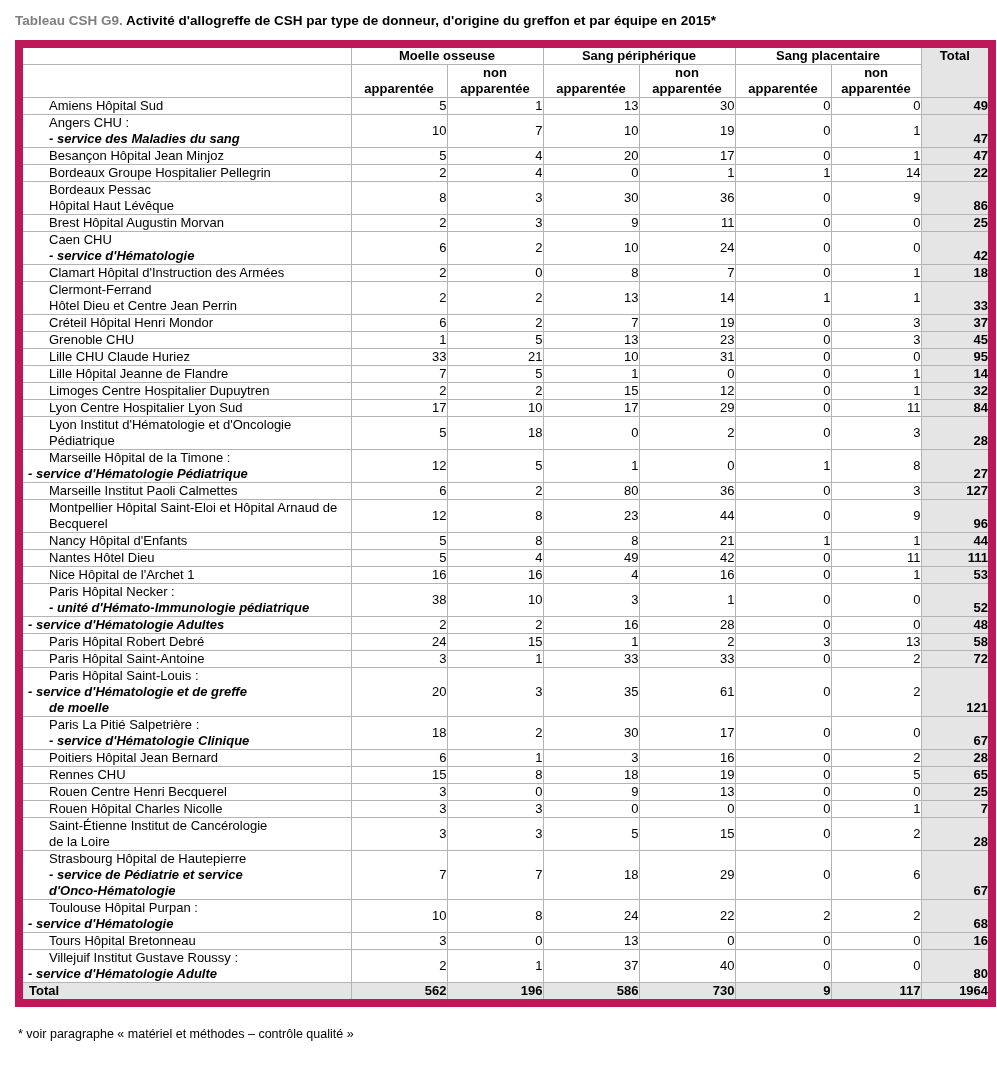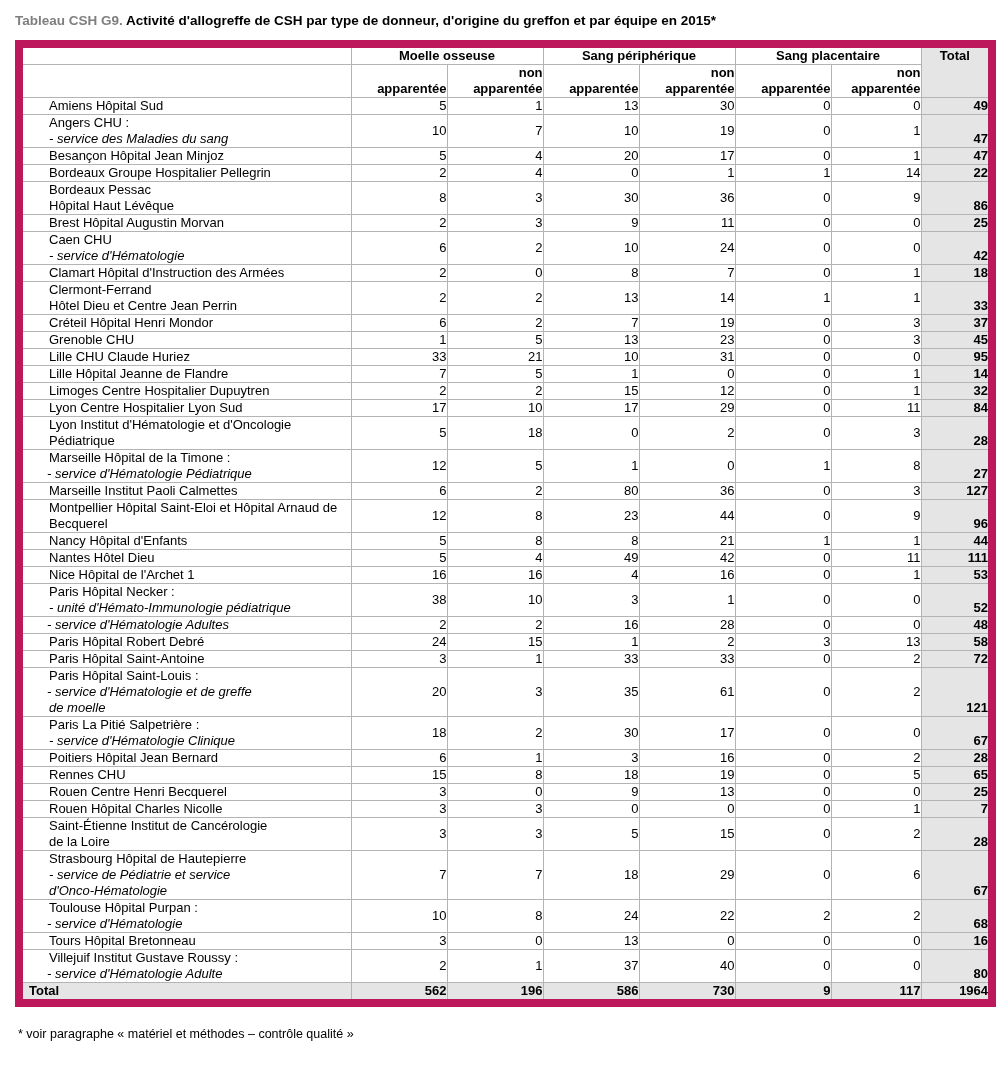--- a/index.html
+++ b/index.html
@@ -9,27 +9,27 @@
   .title { font-size:13.5px; font-weight:bold; margin:3px 0 12px 0; letter-spacing:0; }
   .title .prefix { color:#7f7f7f; }
   .title .main { color:#000; }
 
   table.csh { border-collapse:collapse; table-layout:fixed; width:973px; border:8px solid #be185d; }
   .csh th, .csh td { border:1px solid #b4b4b4; font-size:13px; line-height:16px; padding:0; overflow:hidden; }
 
   .csh th { font-weight:bold; }
   .h-empty { background:#fff; }
   .group-h { text-align:center; padding:2px 0 1px 0; }
-  .sub-h { text-align:right; vertical-align:bottom; padding:1px 11px 2px 0; font-weight:bold;margin-top:44px; }
+  .sub-h { vertical-align:bottom; padding:1px 11px 2px 0; font-weight:bold;margin-top:44px; }
   .total-h { background:#e5e5e5; text-align:center; vertical-align:top; padding-top:2px; }
 
   .org { text-align:left; vertical-align:middle; padding:1px 2px 1px 6px; }
   .org .line { white-space:normal;padding-left:26px; }
-  .org .it { font-style:italic; }
-  .org .ind { padding-left:24px; }
+  .org .it { font-style:italic;font-weight:bold; }
+  .org .ind { padding-left:5px; }
   .num { text-align:right; vertical-align:middle; padding:1px 11px 1px 0; }
   .tot { background:#e5e5e5; font-weight:bold; text-align:right; vertical-align:bottom; padding:0 10px 1px 0; }
 
   .total-row td { background:#e5e5e5; font-weight:bold; }
   .total-row .org { padding-left:6px; }
 
   .footnotes { margin-left:3px; }
   .footnote-source { font-size:12.5px; margin-top:23px; }
   .footnote-note { font-size:12.5px; margin-top:20px; }
 </style>

